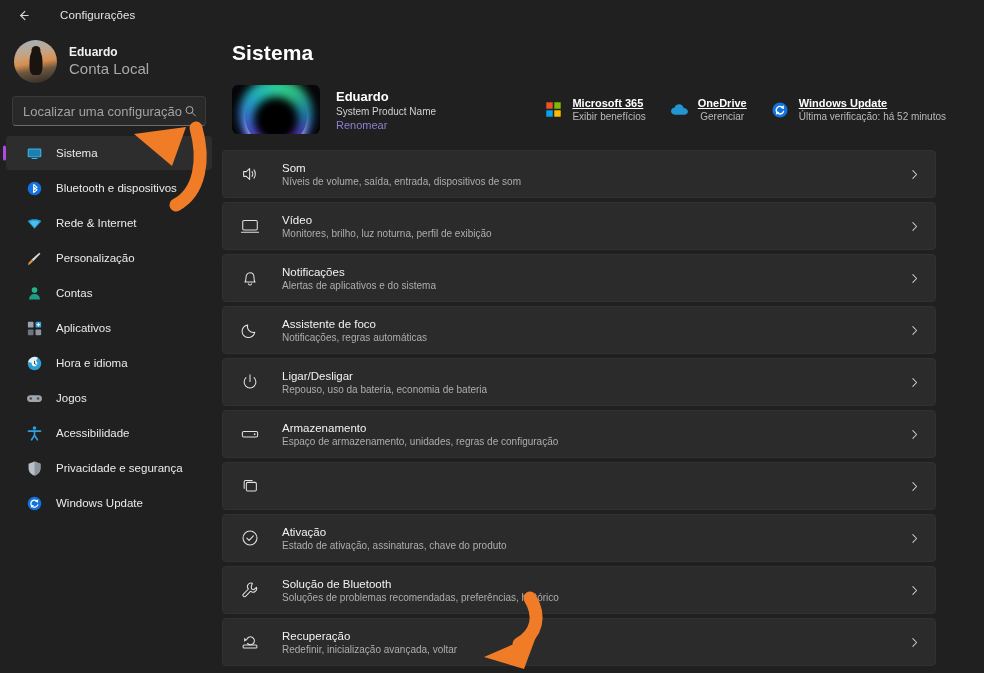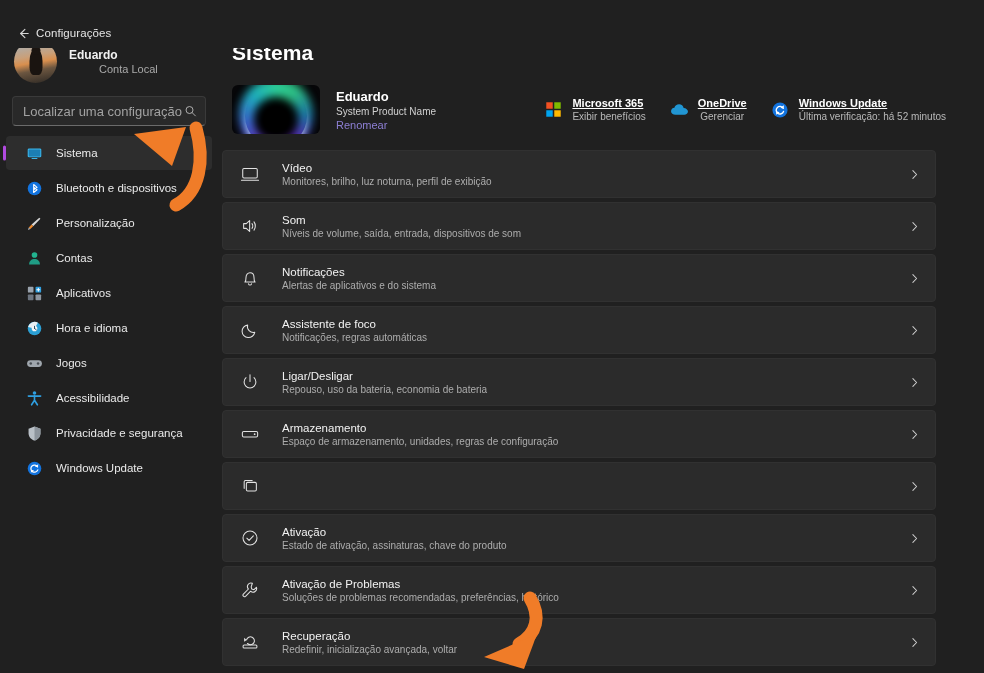--- a/index.html
+++ b/index.html
@@ -9,22 +9,22 @@
     background:#202020;
     font-family:"Liberation Sans", sans-serif;
     overflow:hidden;
     -webkit-font-smoothing:antialiased;
   }
   .app { position:relative; width:984px; height:673px; display:flex; }
 
   
   .titlebar{
     position:absolute; top:0; left:0; width:984px; height:30px;
-    display:flex; align-items:center; gap:0; padding-left:10px;
-    background:#202020; z-index:6;margin-top:18px;
+    display:flex; align-items:center; gap:24px; padding-left:10px;
+    background:#202020; z-index:6;
   }
   .backbtn{
     width:26px; height:26px; border-radius:4px;
     display:flex; align-items:center; justify-content:center;
     color:#d6d6d6; cursor:pointer;
   }
   .titlebar-text{ font-size:11.5px; color:#e4e4e4; letter-spacing:.1px; }
 
   
   .sidebar{
@@ -48,21 +48,21 @@
     background:#1a1410;
   }
   .avatar::after{
     content:""; position:absolute; left:50%; top:16%;
     transform:translateX(-50%);
     width:9px; height:9px; border-radius:50%;
     background:#1a1410;
   }
   .acct-text{ display:flex; flex-direction:column; gap:1px; min-width:0; }
   .acct-name{ font-size:12px; color:#f1f1f1; font-weight:bold; }
-  .acct-sub{ font-size:11px; color:#a9a9a9;margin-left:30px; }
+  .acct-sub{ font-size:15px; color:#a9a9a9; }
 
   .searchwrap{ padding:4px 12px 10px 12px; }
   .searchbox{
     position:relative; height:30px; border-radius:4px;
     background:#292929; border:1px solid #3a3a3a;
     border-bottom:1px solid #6b6b6b;
     display:flex; align-items:center;
   }
   .searchbox input{
     flex:1; height:100%; background:transparent; border:none; outline:none;
@@ -214,20 +214,29 @@
       <div class="navitem">
         <span class="nav-icon">
           <svg width="17" height="17" viewBox="0 0 20 20">
             <circle cx="10" cy="10" r="8" fill="#1273de"></circle>
             <path d="M9 5.3 L13 8.6 L9 11.7 M9 8.3 L13 11.5 L9 14.7 M9 5.3 V14.7" stroke="#ffffff" stroke-width="1.25" fill="none" stroke-linejoin="round" stroke-linecap="round"></path>
           </svg>
         </span>
         <span class="nav-label">Bluetooth e dispositivos</span>
       </div>
 
+      <div class="navitem">
+        <span class="nav-icon">
+          <svg width="17" height="17" viewBox="0 0 20 20">
+            <path d="M2 7.4 C5.2 4.3 14.8 4.3 18 7.4 L10 16.2 Z" fill="#1f9ed9"></path>
+            <path d="M4.6 8.4 C7 6.4 13 6.4 15.4 8.4 L10 14.6 Z" fill="#7fd4f0" opacity=".55"></path>
+          </svg>
+        </span>
+        <span class="nav-label">Rede &amp; Internet</span>
+      </div>
 
       <div class="navitem">
         <span class="nav-icon">
           <svg width="17" height="17" viewBox="0 0 20 20">
             <path d="M15.6 3.1 L17 4.5 L8.4 13.1 L6.6 11.3 Z" fill="#d8d8d8"></path>
             <path d="M6.6 11.3 L8.4 13.1 L5.1 16.6 L3.3 14.8 Z" fill="#f08a2b"></path>
             <path d="M3.3 14.8 L5.1 16.6 L2.3 17.6 Z" fill="#bdbdbd"></path>
           </svg>
         </span>
         <span class="nav-label">Personalização</span>
@@ -376,57 +385,57 @@
         </div>
 
       </div>
     </section>
 
     <section class="settings-list">
 
       <div class="row">
         <span class="row-icon">
           <svg width="20" height="20" viewBox="0 0 22 22" fill="none">
-            <rect x="3" y="5" width="16" height="10.5" rx="1.4" stroke="currentColor" stroke-width="1.15"></rect>
-            <path d="M1.6 17.8 H20.4" stroke="currentColor" stroke-width="1.15" stroke-linecap="round"></path>
-          </svg>
-        </span>
-        <span class="row-text">
-          <span class="row-title">Vídeo</span>
-          <span class="row-sub">Monitores, brilho, luz noturna, perfil de exibição</span>
-        </span>
-        <span class="chevron">
-          <svg width="13" height="13" viewBox="0 0 16 16" fill="none">
-              <path d="M6 3.2 L10.6 8 L6 12.8" stroke="currentColor" stroke-width="1.25" stroke-linecap="round" stroke-linejoin="round"></path>
-            </svg>
-        </span>
-      </div>
-
-      <div class="row">
-        <span class="row-icon">
-          <svg width="20" height="20" viewBox="0 0 22 22" fill="none">
             <path d="M4 8.4 H6.9 L10.6 5 V17 L6.9 13.6 H4 Z" stroke="currentColor" stroke-width="1.15" stroke-linejoin="round"></path>
             <path d="M13.2 8.4 C14.3 9.7 14.3 12.3 13.2 13.6" stroke="currentColor" stroke-width="1.15" stroke-linecap="round"></path>
             <path d="M15.4 6.4 C17.3 8.8 17.3 13.2 15.4 15.6" stroke="currentColor" stroke-width="1.15" stroke-linecap="round"></path>
           </svg>
         </span>
         <span class="row-text">
           <span class="row-title">Som</span>
           <span class="row-sub">Níveis de volume, saída, entrada, dispositivos de som</span>
         </span>
         <span class="chevron">
           <svg width="13" height="13" viewBox="0 0 16 16" fill="none">
               <path d="M6 3.2 L10.6 8 L6 12.8" stroke="currentColor" stroke-width="1.25" stroke-linecap="round" stroke-linejoin="round"></path>
             </svg>
         </span>
       </div>
 
       <div class="row">
         <span class="row-icon">
           <svg width="20" height="20" viewBox="0 0 22 22" fill="none">
+            <rect x="3" y="5" width="16" height="10.5" rx="1.4" stroke="currentColor" stroke-width="1.15"></rect>
+            <path d="M1.6 17.8 H20.4" stroke="currentColor" stroke-width="1.15" stroke-linecap="round"></path>
+          </svg>
+        </span>
+        <span class="row-text">
+          <span class="row-title">Vídeo</span>
+          <span class="row-sub">Monitores, brilho, luz noturna, perfil de exibição</span>
+        </span>
+        <span class="chevron">
+          <svg width="13" height="13" viewBox="0 0 16 16" fill="none">
+              <path d="M6 3.2 L10.6 8 L6 12.8" stroke="currentColor" stroke-width="1.25" stroke-linecap="round" stroke-linejoin="round"></path>
+            </svg>
+        </span>
+      </div>
+
+      <div class="row">
+        <span class="row-icon">
+          <svg width="20" height="20" viewBox="0 0 22 22" fill="none">
             <path d="M5.4 15.5 C6.4 14.6 6.6 13.6 6.6 10.4 C6.6 7.4 8.4 5.2 11 5.2 C13.6 5.2 15.4 7.4 15.4 10.4 C15.4 13.6 15.6 14.6 16.6 15.5 Z" stroke="currentColor" stroke-width="1.15" stroke-linejoin="round"></path>
             <path d="M9.3 17.4 C9.6 18.2 10.2 18.7 11 18.7 C11.8 18.7 12.4 18.2 12.7 17.4" stroke="currentColor" stroke-width="1.15" stroke-linecap="round"></path>
           </svg>
         </span>
         <span class="row-text">
           <span class="row-title">Notificações</span>
           <span class="row-sub">Alertas de aplicativos e do sistema</span>
         </span>
         <span class="chevron">
           <svg width="13" height="13" viewBox="0 0 16 16" fill="none">
@@ -520,21 +529,21 @@
         </span>
       </div>
 
       <div class="row">
         <span class="row-icon">
           <svg width="20" height="20" viewBox="0 0 22 22" fill="none">
             <path d="M13.6 3.6 A3.9 3.9 0 0 0 9.3 9.9 L3.7 15.5 A1.7 1.7 0 0 0 6.1 17.9 L11.7 12.3 A3.9 3.9 0 0 0 18 8 L15.4 10.6 L12.9 10 L12.3 7.5 Z" stroke="currentColor" stroke-width="1.15" stroke-linejoin="round"></path>
           </svg>
         </span>
         <span class="row-text">
-          <span class="row-title">Ativação de Problemas</span>
+          <span class="row-title">Solução de Bluetooth</span>
           <span class="row-sub">Soluções de problemas recomendadas, preferências, histórico</span>
         </span>
         <span class="chevron">
           <svg width="13" height="13" viewBox="0 0 16 16" fill="none">
               <path d="M6 3.2 L10.6 8 L6 12.8" stroke="currentColor" stroke-width="1.25" stroke-linecap="round" stroke-linejoin="round"></path>
             </svg>
         </span>
       </div>
 
       <div class="row">

